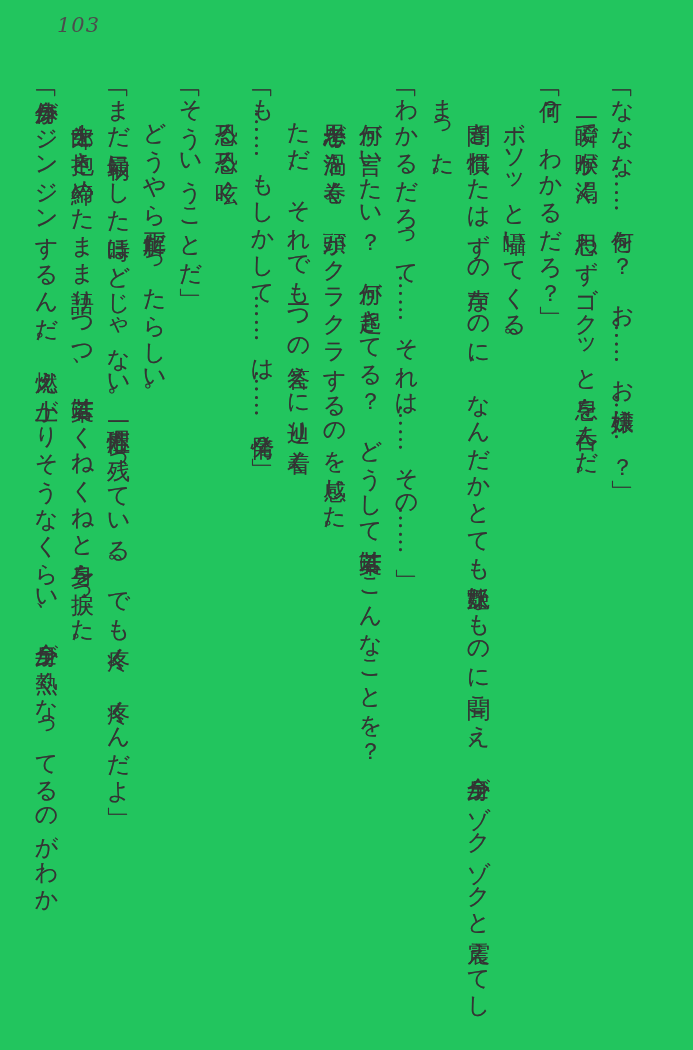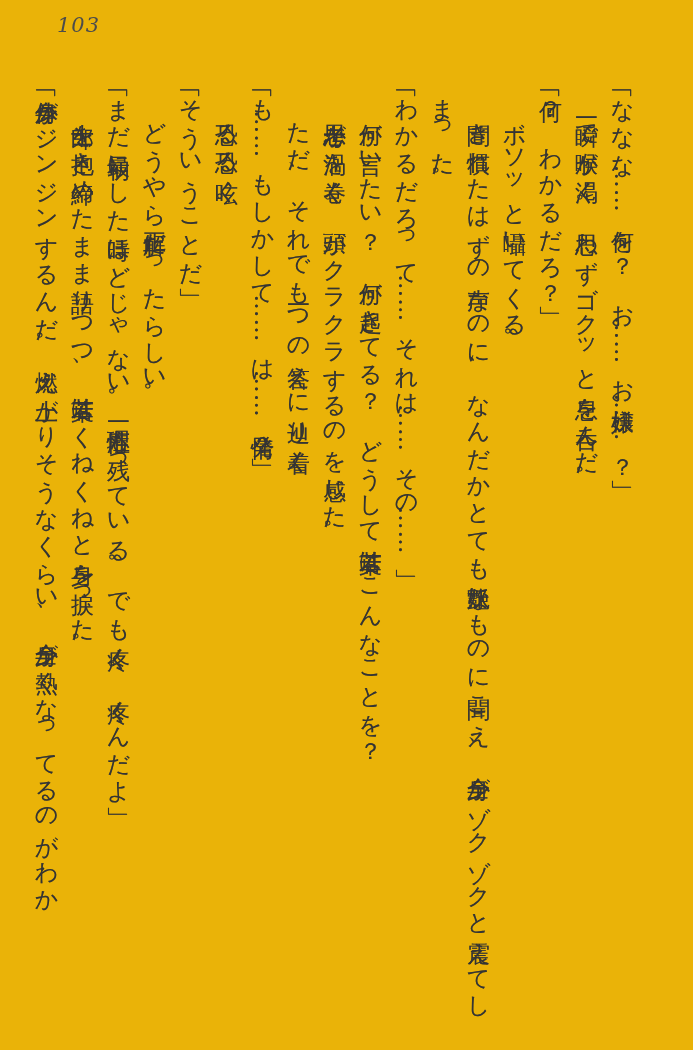--- a/index.html
+++ b/index.html
@@ -4,21 +4,21 @@
 <style>
   html, body {
     margin: 0;
     padding: 0;
     background: #fbfbf9;
   }
   .book-page {
     position: relative;
     width: 693px;
     height: 1050px;
-    background: #eab308;
+    background: #22c55e;
     overflow: hidden;
     font-family: "DejaVu Serif", "Liberation Serif", serif;
   }
   .page-number {
     position: absolute;
     top: 13px;
     left: 57px;
     font-family: "DejaVu Serif", "Liberation Serif", serif;
     font-style: italic;
     font-size: 21px;

